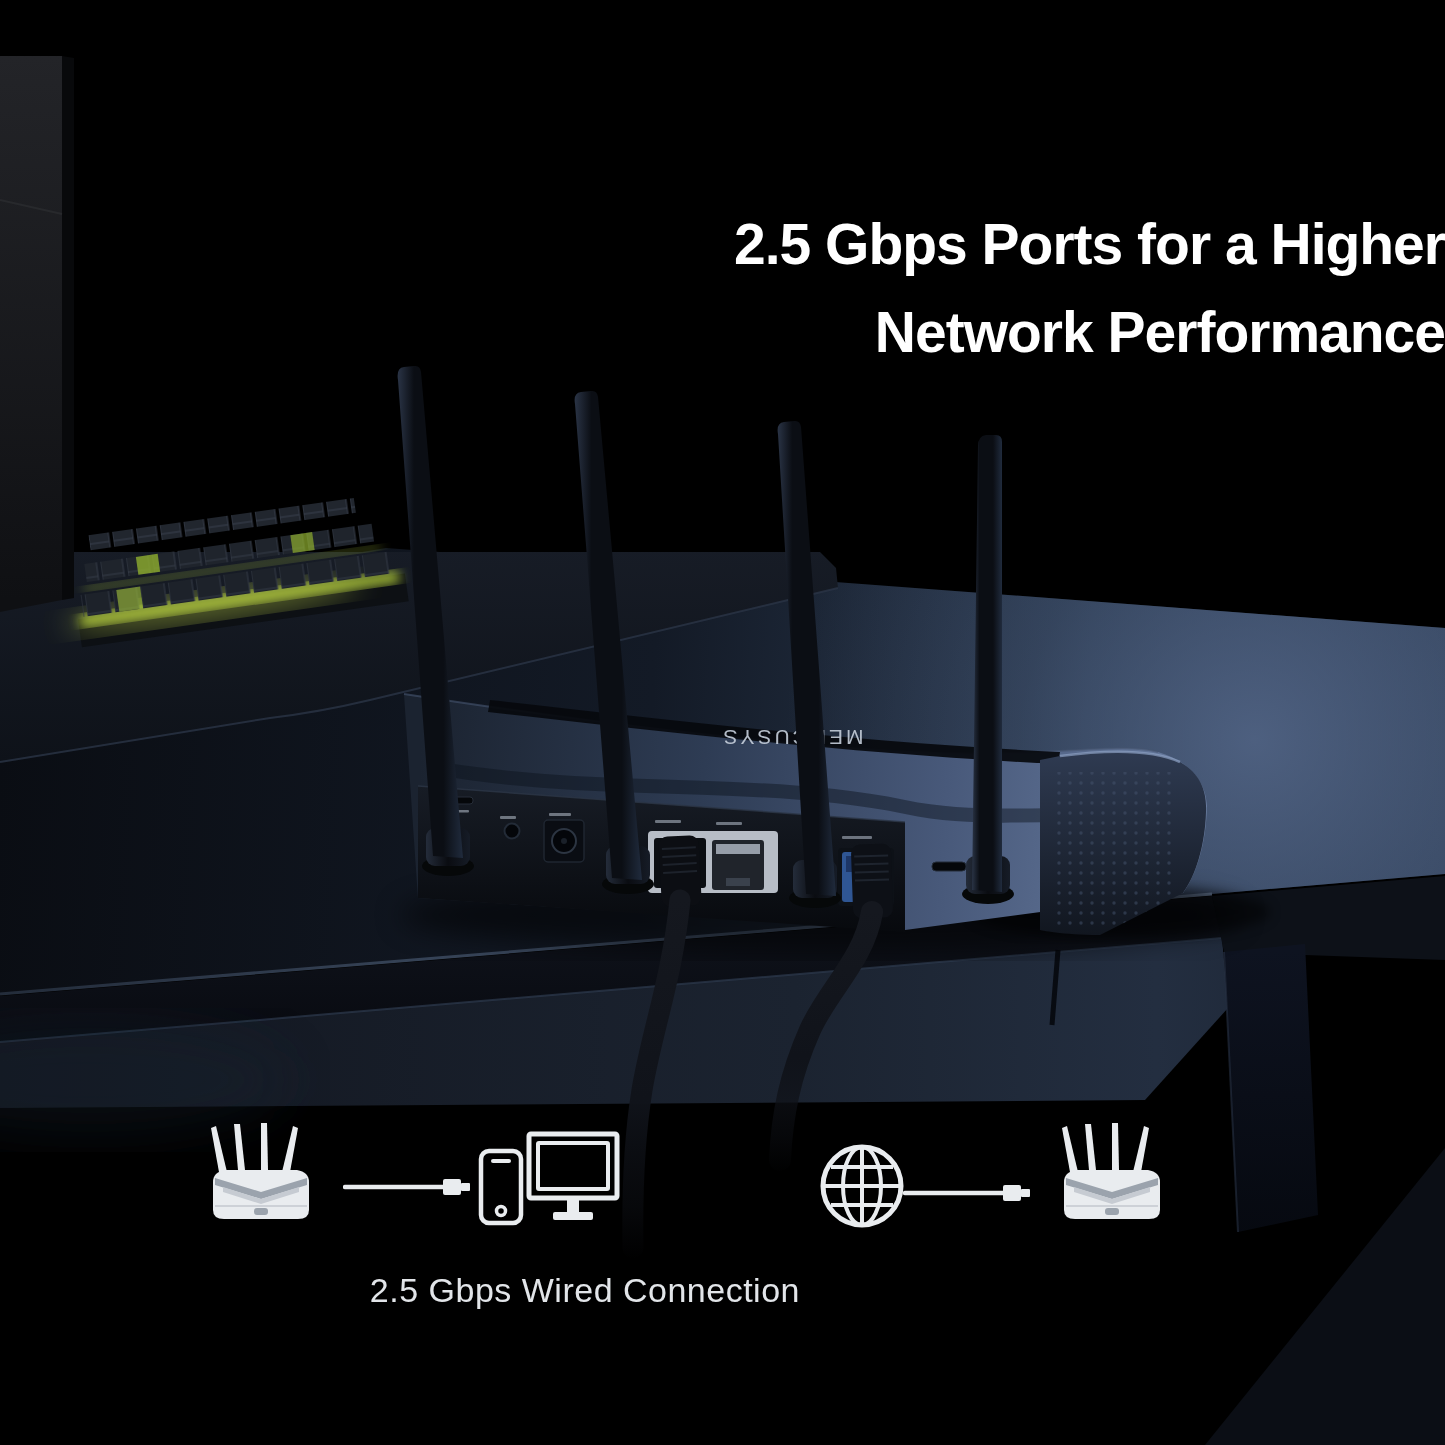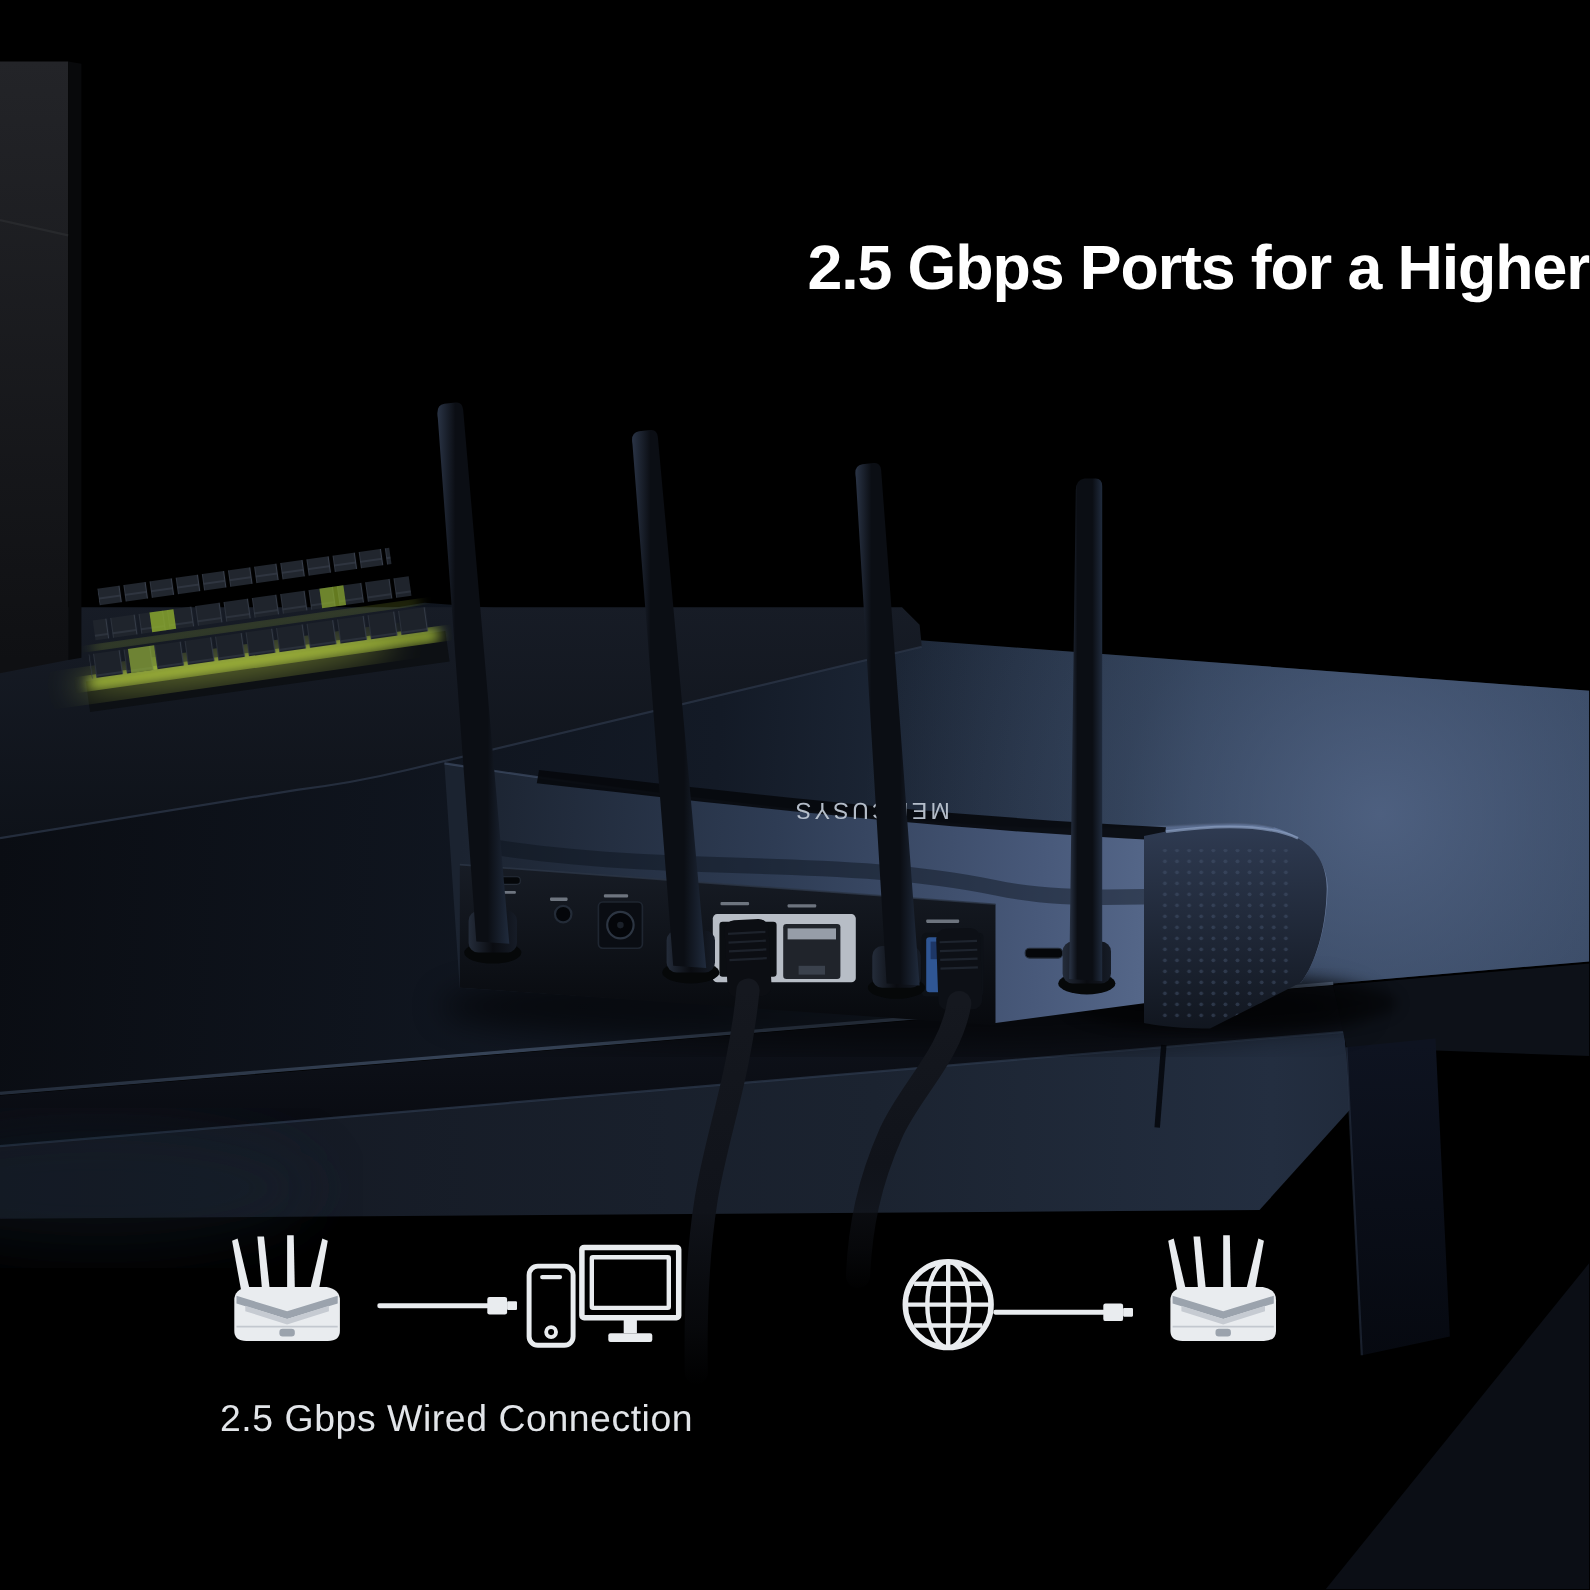--- a/index.html
+++ b/index.html
@@ -13,21 +13,21 @@
     position:absolute;left:0;right:0;top:156px;text-align:right;
     color:var(--title_text,#fff);font-weight:bold;font-size:57px;line-height:88px;
     letter-spacing:-1px;
     margin-top:44px;
   }
   .feature{position:absolute;top:1112px;height:200px;}
   #feature-wired{left:200px;width:600px;}
   #feature-internet{left:760px;width:580px;}
   .feature .icn{position:absolute;}
   .feature .flabel{
-    position:absolute;left:0;right:0;bottom:0;text-align:left;
+    position:absolute;left:0;right:0;bottom:0;text-align:right;
     color:var(--label_text,#e2e5e9);font-size:34px;line-height:44px;font-weight:400;
     letter-spacing:.5px;
   }
   .ist{stroke:var(--icon_color,#e9ecef);fill:none;}
   .ifl{fill:var(--icon_color,#e9ecef);}
 </style>
 </head>
 <body>
 
 <div class="stage">
@@ -261,20 +261,21 @@
           <line x1="855" y1="864" x2="889" y2="864"></line>
           <line x1="855" y1="872" x2="889" y2="872"></line>
           <line x1="855" y1="880" x2="889" y2="880"></line>
         </g>
     </g>
     <path d="M872,912 C864,960 828,990 810,1030 C790,1075 782,1115 780,1160" stroke="url(#fadeR)" stroke-width="22" stroke-linecap="round" fill="none"></path>
   </svg>
 
   <div class="title">
     <div>2.5 Gbps Ports for a Higher</div>
+    <div>Network Performance</div>
   </div>
 
   <div class="feature" id="feature-wired">
 
     <svg class="icn" style="left:5px;top:6px" width="112" height="106" viewBox="0 0 112 106">
       <g class="ifl">
         <polygon points="14,54 6,10 11,8 22,54"></polygon>
         <polygon points="33,52 29,6 35,6 40,52"></polygon>
         <polygon points="56,52 56,5 62,5 63,52"></polygon>
         <polygon points="77,54 88,8 93,10 85,54"></polygon>

